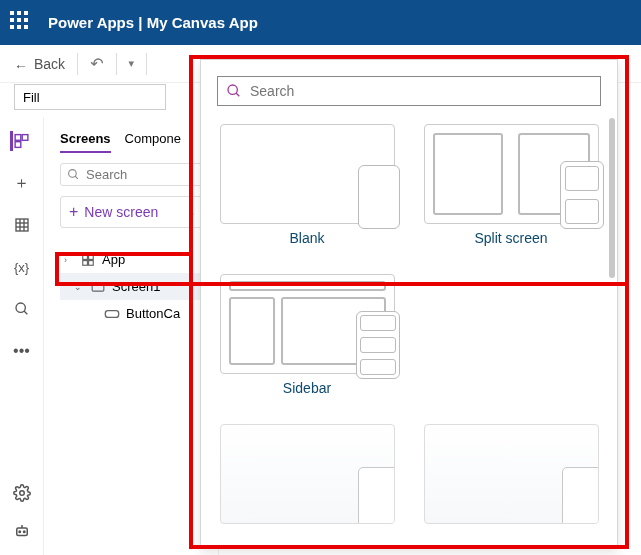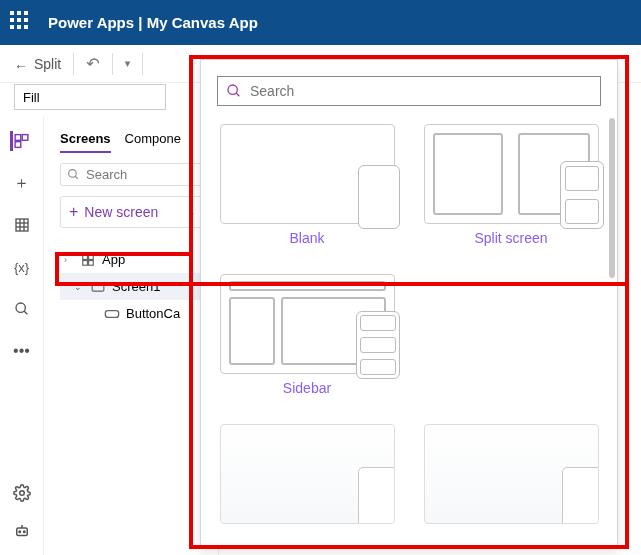--- a/index.html
+++ b/index.html
@@ -50,21 +50,21 @@
 
   
   .flyout { position:absolute; left:200px; top:59px; width:418px; height:490px; background:#fff; border:1px solid #d6d6d6; box-shadow:0 4px 10px rgba(0,0,0,.1); padding:16px 16px 0 16px; overflow:hidden; }
   .flysearch { display:flex; align-items:center; gap:8px; border:1px solid #888; padding:4px 8px; height:30px; margin-bottom:18px; }
   .flysearch input { border:none; outline:none; flex:1; font-size:14px; }
   .grid { display:grid; grid-template-columns:1fr 1fr; gap:28px 24px; }
   .card { display:flex; flex-direction:column; align-items:center; gap:6px; cursor:pointer;}
   .thumb { width:175px; height:100px; border:1px solid #ccc; border-radius:4px; position:relative; background:#fff; }
   .thumb .mini { position:absolute; right:-6px; bottom:-6px; width:42px; height:64px; border:1px solid #bbb; border-radius:6px; background:#fff;}
   .thumb .mini.wide { width:44px; height:68px; }
-  .label { font-size:14px; color:#8b5cf6; }
+  .label { font-size:14px; color:#0c4a6e; }
 
   
   .split .pane { position:absolute; top:8px; bottom:8px; border:2px solid #bbb; border-radius:3px;}
   .split .pane.l { left:8px; width:70px;}
   .split .pane.r { right:8px; width:72px;}
   .split .mini { display:flex; flex-direction:column; }
   .split .mini::before, .split .mini::after { content:""; flex:1; margin:4px; border:1px solid #bbb; border-radius:3px;}
 
   
   .sidebarT .top { position:absolute; left:8px; right:8px; top:6px; height:10px; border:2px solid #bbb; border-radius:3px;}
@@ -106,21 +106,21 @@
       <span></span>
   </div>
   <div class="title-text">
     <span>Power Apps</span><span>  |  </span><span>My Canvas App</span>
   </div>
 </div>
 
 <div class="cmdbar">
   <div class="back">
     <span>←</span>
-    <span>Split</span>
+    <span>Back</span>
   </div>
   <div class="divider"></div>
   <div class="undo">↶</div>
   <div class="divider"></div>
   <div class="chev">▾</div>
   <div class="divider"></div>
 </div>
 
 <div class="formula">
   <input value="Fill" style="">

